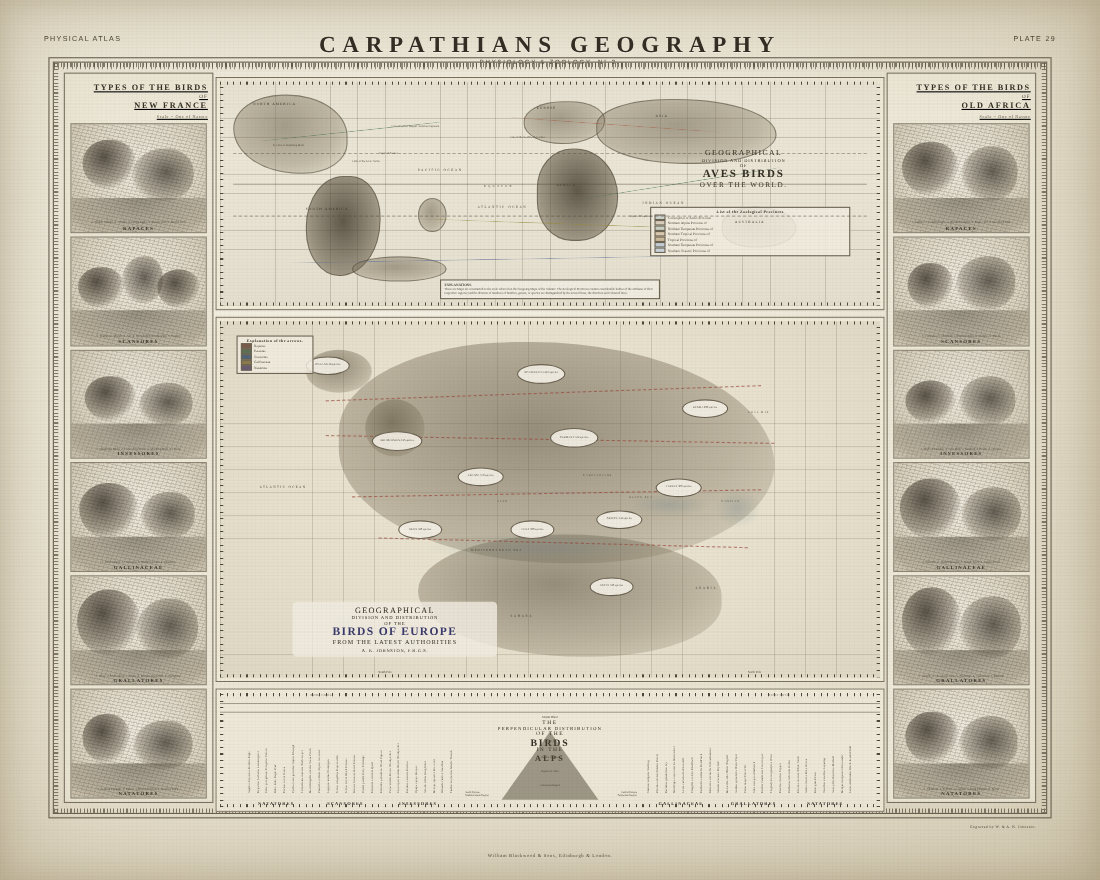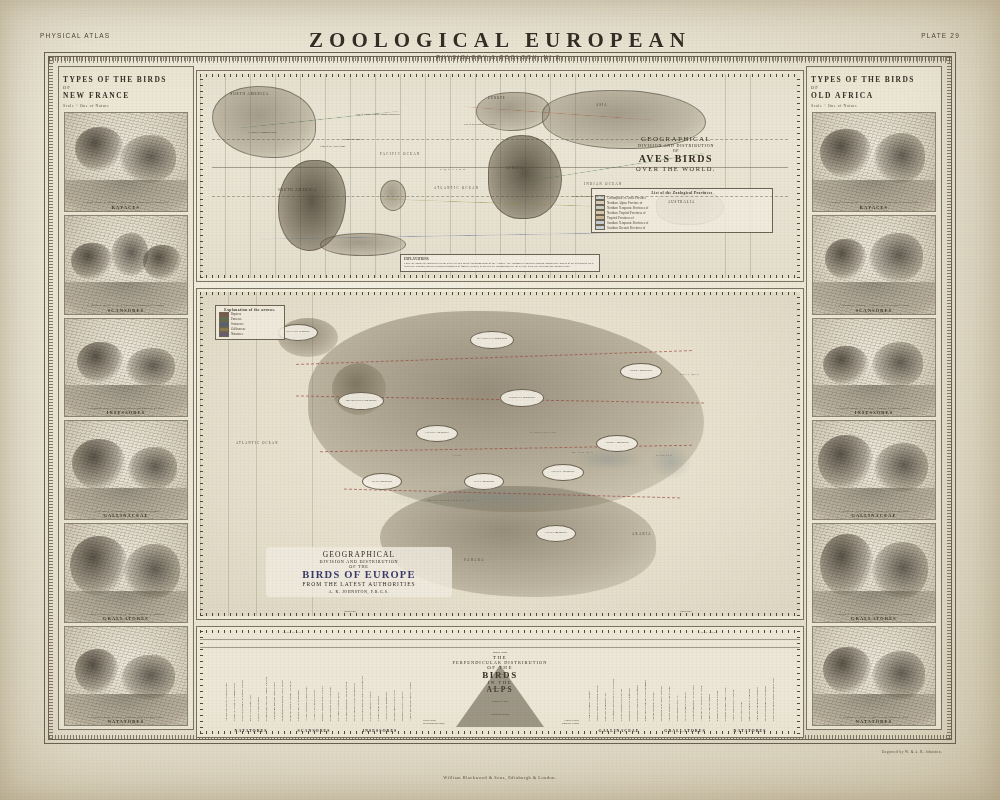--- a/index.html
+++ b/index.html
@@ -119,22 +119,23 @@
     box-sizing: border-box;
     border: 1px solid #7b7263;
     background: #ece7d6;
     display: flex;
     flex-direction: column;
   }
   .side.left { left: 58px; }
   .side.right { right: 58px; }
   .side-head {
     padding: 8px 4px 4px;
-    text-align: left;
+    text-align: right;
     flex: 0 0 auto;
+    text-decoration: underline;
   }
   .side-head .l1 { font-size: 7.5px; letter-spacing: 1.4px; font-weight: bold; color: #352f26; }
   .side-head .l2 { font-size: 4.6px; letter-spacing: 1px; color: #4a4234; margin-top: 1px;}
   .side-head .l3 { font-size: 7.5px; letter-spacing: 1.6px; font-weight: bold; color: #352f26; margin-top: 1px;}
   .side-head .l4 { font-size: 3.8px; letter-spacing: .6px; color: #5a5143; margin-top: 4px;}
   .plates { flex: 1 1 auto; display: flex; flex-direction: column; }
   .eng {
     position: relative;
     flex: 1 1 0;
     margin: 0 5px 3px;
@@ -422,21 +423,21 @@
   }
   .explan b { font-size: 3.1px; }
 </style>
 </head>
 <body>
 
 <div class="plate">
 
   <div class="hdr">
     <div class="hdr-left">PHYSICAL ATLAS</div>
-    <div class="hdr-title">ZOOLOGICAL EUROPEAN</div>
+    <div class="hdr-title">CARPATHIANS GEOGRAPHY</div>
     <div class="hdr-sub">PHYSIOLOGY &amp; ZOOLOGY. N° 2.</div>
     <div class="hdr-right">PLATE 29</div>
   </div>
 
   <div class="border-outer"></div>
   <div class="hatch-frame"></div>
   <div class="border-inner"></div>
 
   <div class="side left">
     <div class="side-head">

